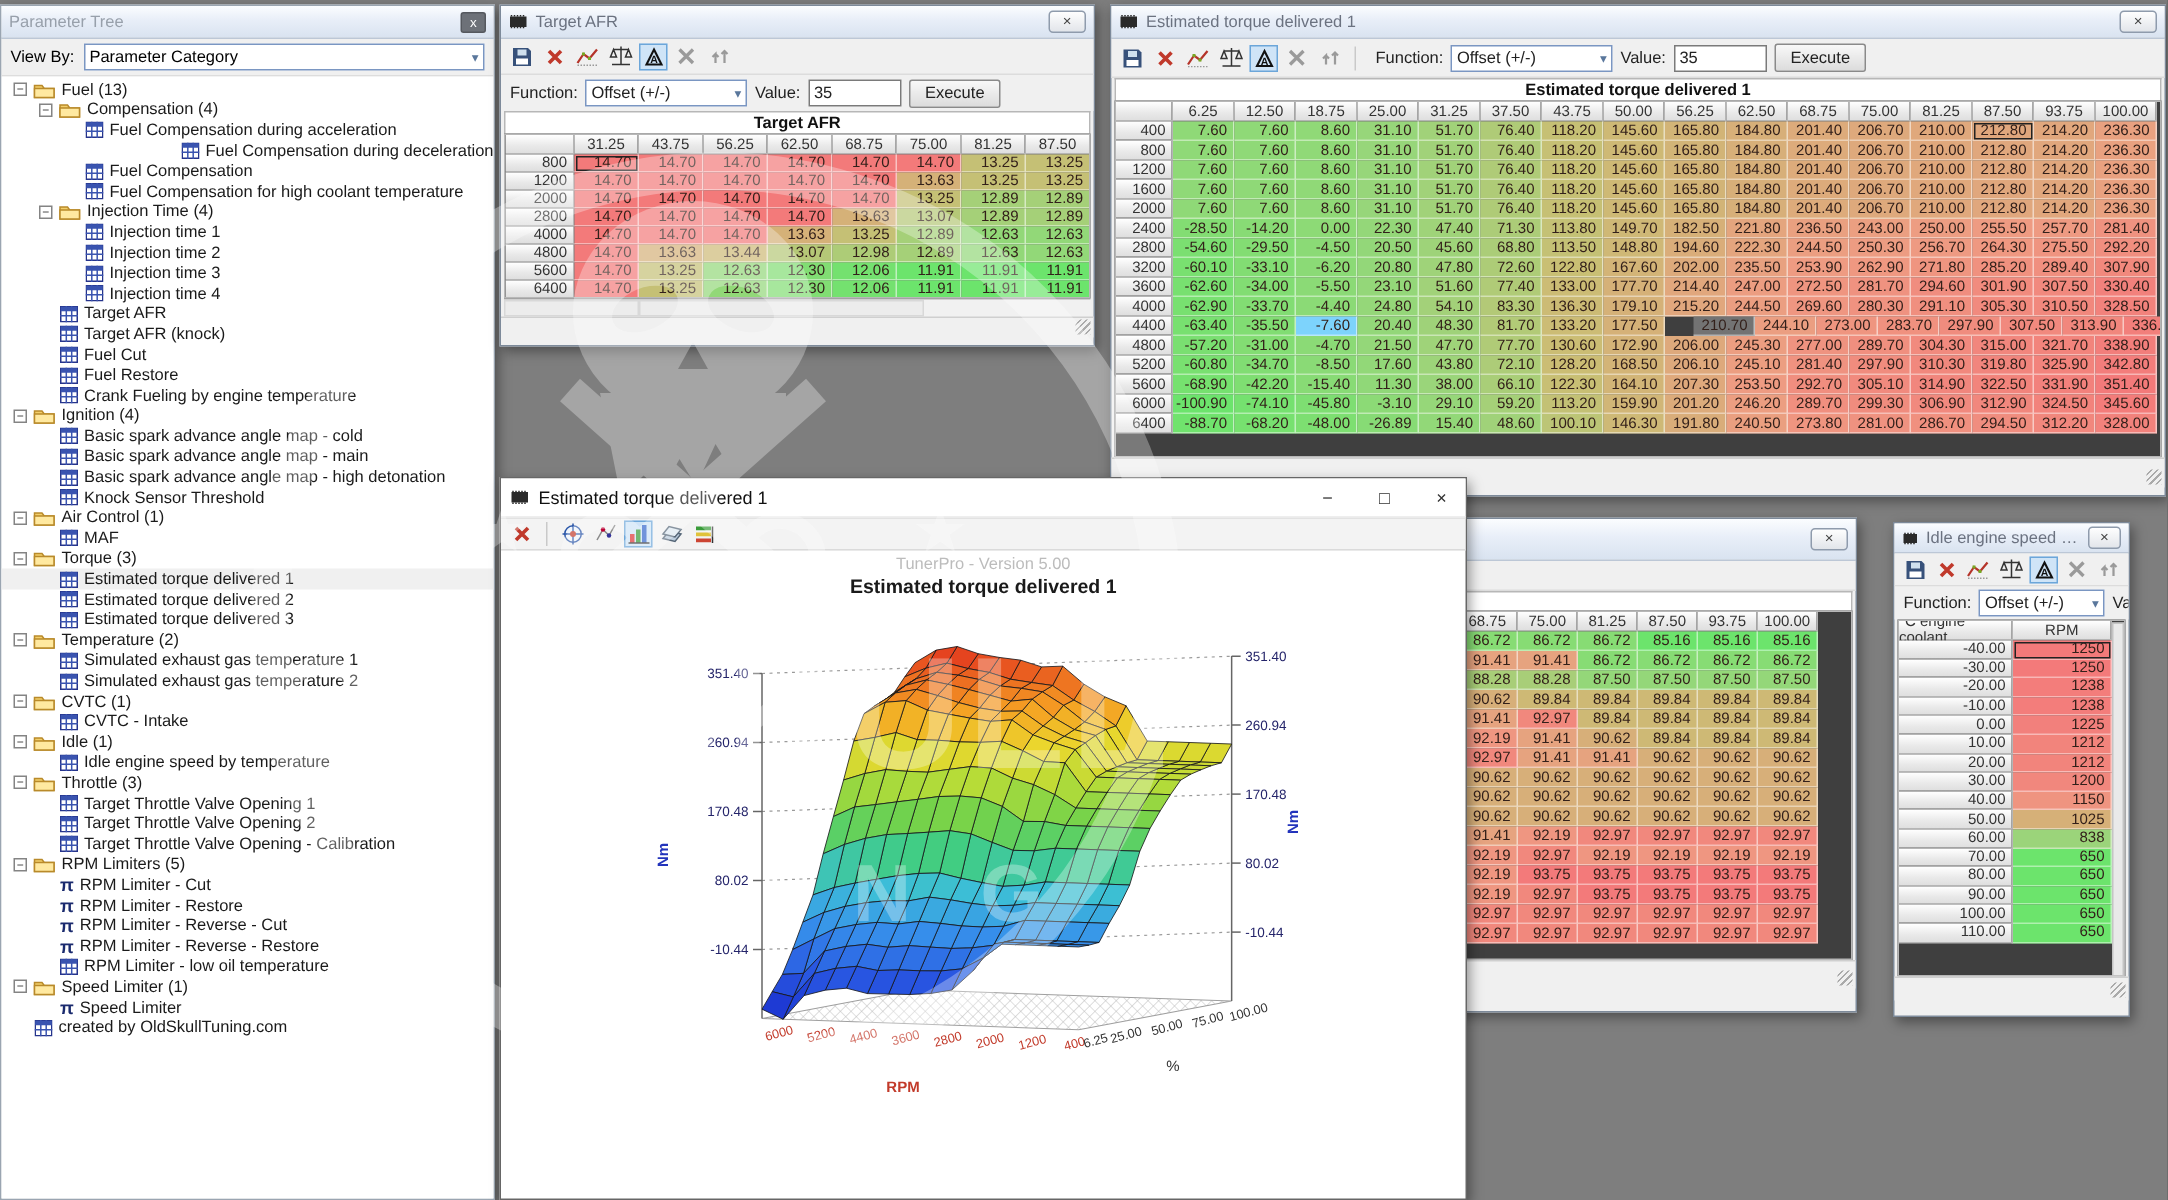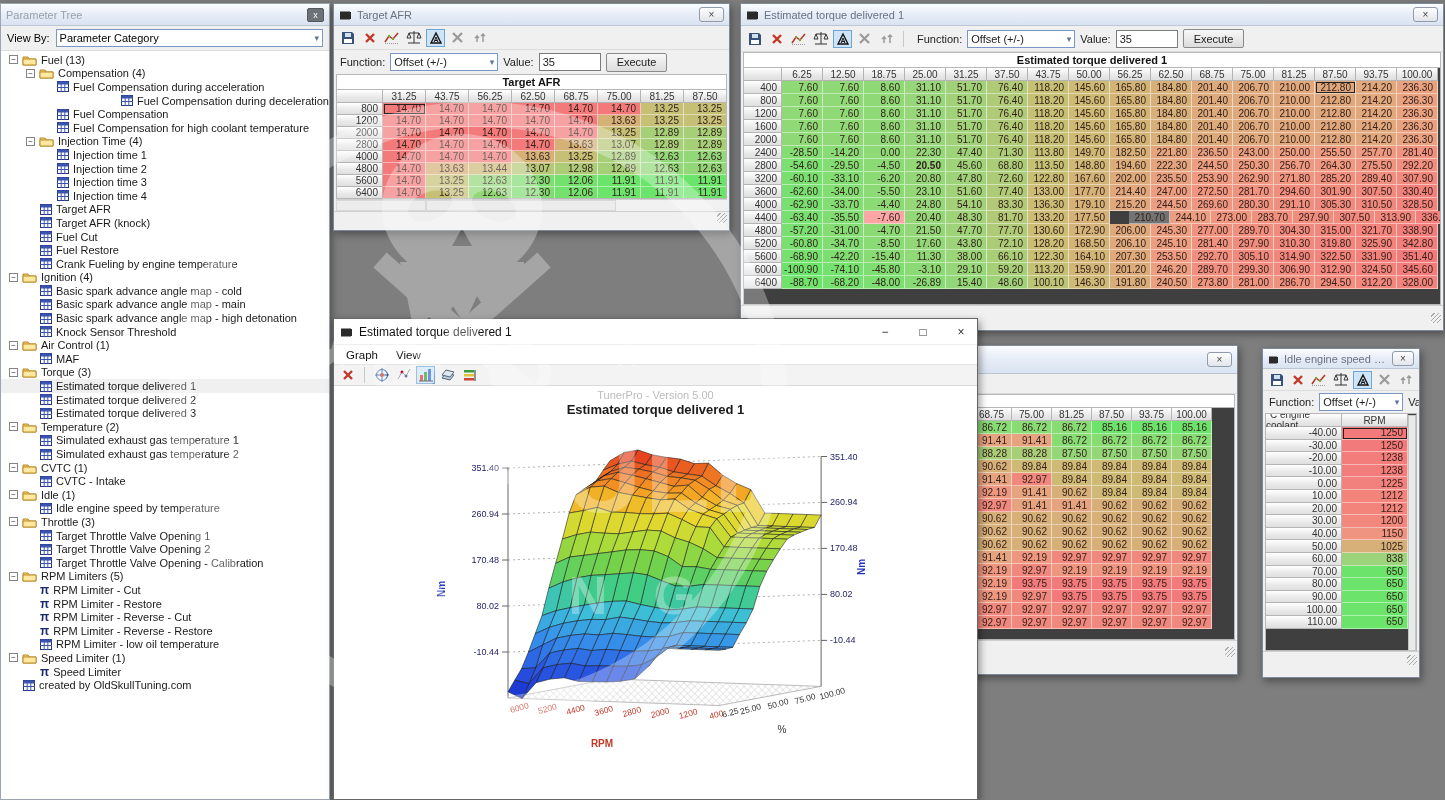--- a/index.html
+++ b/index.html
@@ -899,21 +899,21 @@
           <div class="gcell" style="width: 41px; height: 13px; background: rgb(237, 157, 130);">250.00</div>
           <div class="gcell" style="width: 41px; height: 13px; background: rgb(238, 155, 130);">255.50</div>
           <div class="gcell" style="width: 41px; height: 13px; background: rgb(238, 154, 130);">257.70</div>
           <div class="gcell" style="width: 41px; height: 13px; background: rgb(239, 146, 128);">281.40</div>
         </div>
         <div class="grow">
           <div class="ghcell rh" style="width: 38px; height: 13px;">2800</div>
           <div class="gcell" style="width: 41px; height: 13px; background: rgb(123, 223, 113);">-54.60</div>
           <div class="gcell" style="width: 41px; height: 13px; background: rgb(131, 221, 115);">-29.50</div>
           <div class="gcell" style="width: 41px; height: 13px; background: rgb(139, 218, 118);">-4.50</div>
-          <div class="gcell" style="width: 41px; height: 13px; background: rgb(147, 215, 121); font-weight: bold;">20.50</div>
+          <div class="gcell" style="width: 41px; height: 13px; background: rgb(147, 215, 121);">20.50</div>
           <div class="gcell" style="width: 41px; height: 13px; background: rgb(158, 211, 121);">45.60</div>
           <div class="gcell" style="width: 41px; height: 13px; background: rgb(171, 205, 120);">68.80</div>
           <div class="gcell" style="width: 41px; height: 13px; background: rgb(196, 193, 117);">113.50</div>
           <div class="gcell" style="width: 41px; height: 13px; background: rgb(207, 184, 118);">148.80</div>
           <div class="gcell" style="width: 41px; height: 13px; background: rgb(218, 173, 122);">194.60</div>
           <div class="gcell" style="width: 41px; height: 13px; background: rgb(228, 165, 126);">222.30</div>
           <div class="gcell" style="width: 41px; height: 13px; background: rgb(235, 158, 129);">244.50</div>
           <div class="gcell" style="width: 41px; height: 13px; background: rgb(237, 156, 130);">250.30</div>
           <div class="gcell" style="width: 41px; height: 13px; background: rgb(238, 154, 130);">256.70</div>
           <div class="gcell" style="width: 41px; height: 13px; background: rgb(239, 152, 129);">264.30</div>
@@ -974,21 +974,21 @@
           <div class="gcell" style="width: 41px; height: 13px; background: rgb(239, 146, 128);">280.30</div>
           <div class="gcell" style="width: 41px; height: 13px; background: rgb(240, 143, 127);">291.10</div>
           <div class="gcell" style="width: 41px; height: 13px; background: rgb(241, 138, 126);">305.30</div>
           <div class="gcell" style="width: 41px; height: 13px; background: rgb(241, 136, 125);">310.50</div>
           <div class="gcell" style="width: 41px; height: 13px; background: rgb(242, 130, 124);">328.50</div>
         </div>
         <div class="grow">
           <div class="ghcell rh" style="width: 38px; height: 13px;">4400</div>
           <div class="gcell" style="width: 41px; height: 13px; background: rgb(120, 224, 112);">-63.40</div>
           <div class="gcell" style="width: 41px; height: 13px; background: rgb(129, 221, 115);">-35.50</div>
-          <div class="gcell" style="width: 41px; height: 13px; background: #fca5a5;">-7.60</div>
+          <div class="gcell" style="width: 41px; height: 13px; background: #7dd3fc;">-7.60</div>
           <div class="gcell" style="width: 41px; height: 13px; background: rgb(147, 215, 121);">20.40</div>
           <div class="gcell" style="width: 41px; height: 13px; background: rgb(159, 210, 121);">48.30</div>
           <div class="gcell" style="width: 41px; height: 13px; background: rgb(178, 202, 119);">81.70</div>
           <div class="gcell" style="width: 41px; height: 13px; background: rgb(204, 188, 117);">133.20</div>
           <div class="gcell" style="width: 41px; height: 13px; background: rgb(213, 177, 120);">177.50</div>
           <div class="gcell" style="width: 41px; height: 13px; background: #737373; margin-left: 19px;">210.70</div>
           <div class="gcell" style="width: 41px; height: 13px; background: rgb(235, 158, 129);">244.10</div>
           <div class="gcell" style="width: 41px; height: 13px; background: rgb(239, 149, 128);">273.00</div>
           <div class="gcell" style="width: 41px; height: 13px; background: rgb(240, 145, 127);">283.70</div>
           <div class="gcell" style="width: 41px; height: 13px; background: rgb(240, 140, 126);">297.90</div>
@@ -1404,24 +1404,20 @@
   <div class="win" id="graphwin" style="left:333px;top:318px;width:645px;height:482px;z-index:6">
     <div class="gtb">
       <span class="chip"><svg width="13" height="9">
             <rect x="1" y="1" width="11" height="7" fill="#2a2a2a"></rect>
             <path d="M2 0v1M4 0v1M6 0v1M8 0v1M10 0v1M2 8v1M4 8v1M6 8v1M8 8v1M10 8v1" stroke="#2a2a2a"></path>
           </svg></span>
       <span class="ttl">Estimated torque delivered 1</span>
       <span class="winbtn">−</span>
       <span class="winbtn">□</span>
       <span class="winbtn">×</span>
-    </div>
-    <div class="menubar">
-      <span>Graph</span>
-      <span>View</span>
     </div>
     <div class="gtoolbar">
       <span class="ico">
           <svg width="14" height="14">
             <path d="M3 3L11 11M11 3L3 11" stroke="#c0392b" stroke-width="2.4"></path>
           </svg>
         </span>
       <span class="sepv"></span>
       <span class="ico">
           <svg width="16" height="16">

